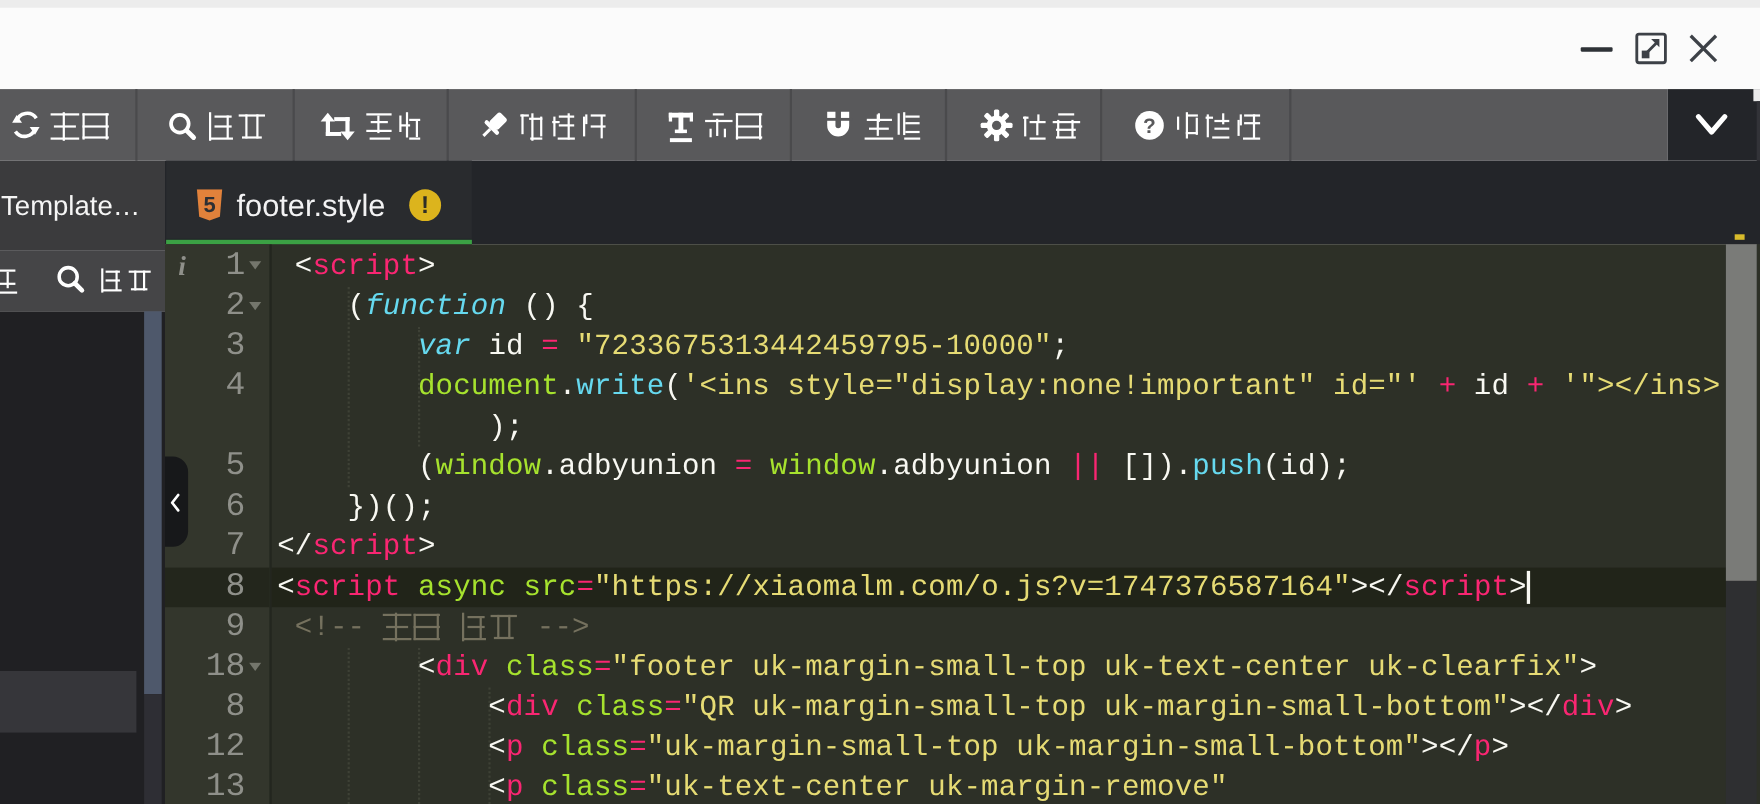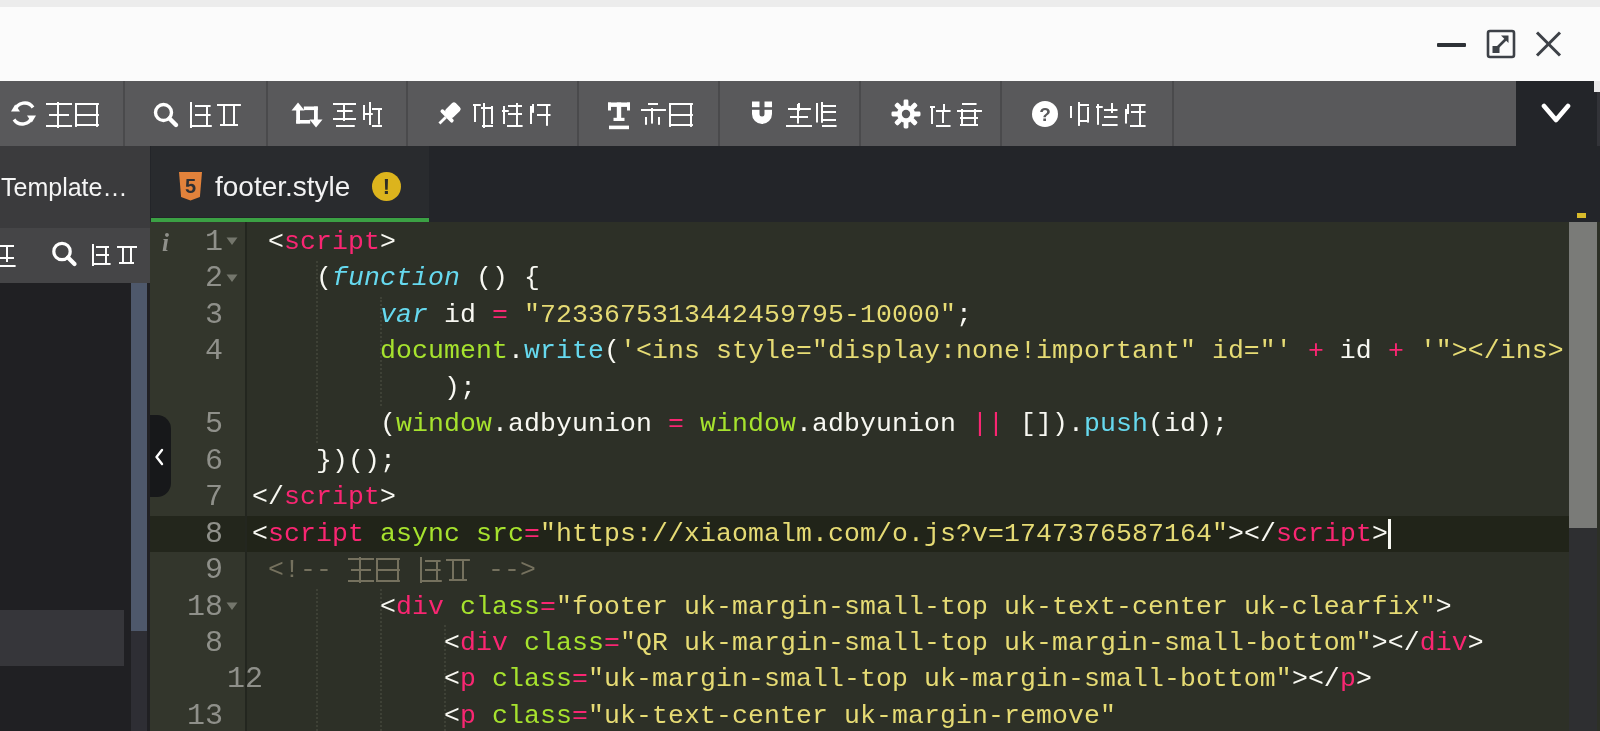--- a/index.html
+++ b/index.html
@@ -179,21 +179,21 @@
 <div class="gn" style="top:260.45px;">2</div>
 <div class="gn" style="top:296.9px;">3</div>
 <div class="gn" style="top:333.35px;">4</div>
 <div class="gn" style="top:406.25px;">5</div>
 <div class="gn" style="top:442.7px;">6</div>
 <div class="gn" style="top:479.15px;">7</div>
 <div class="gn" style="top:515.6px;">8</div>
 <div class="gn" style="top:552.05px;">9</div>
 <div class="gn" style="top:588.5px;">18</div>
 <div class="gn" style="top:624.95px;">8</div>
-<div class="gn" style="top:661.4px;margin-left:40px;">12</div>
+<div class="gn" style="top:661.4px;">12</div>
 <div class="gn" style="top:697.85px;">13</div>
 <svg class="abs" style="left:226px;top:237.2px;" width="12" height="9">
     <polygon points="0.5,0.5 11.5,0.5 6,8" fill="#74766c"></polygon>
   </svg>
 <svg class="abs" style="left:226px;top:273.7px;" width="12" height="9">
     <polygon points="0.5,0.5 11.5,0.5 6,8" fill="#74766c"></polygon>
   </svg>
 <svg class="abs" style="left:226px;top:601.7px;" width="12" height="9">
     <polygon points="0.5,0.5 11.5,0.5 6,8" fill="#74766c"></polygon>
   </svg>

